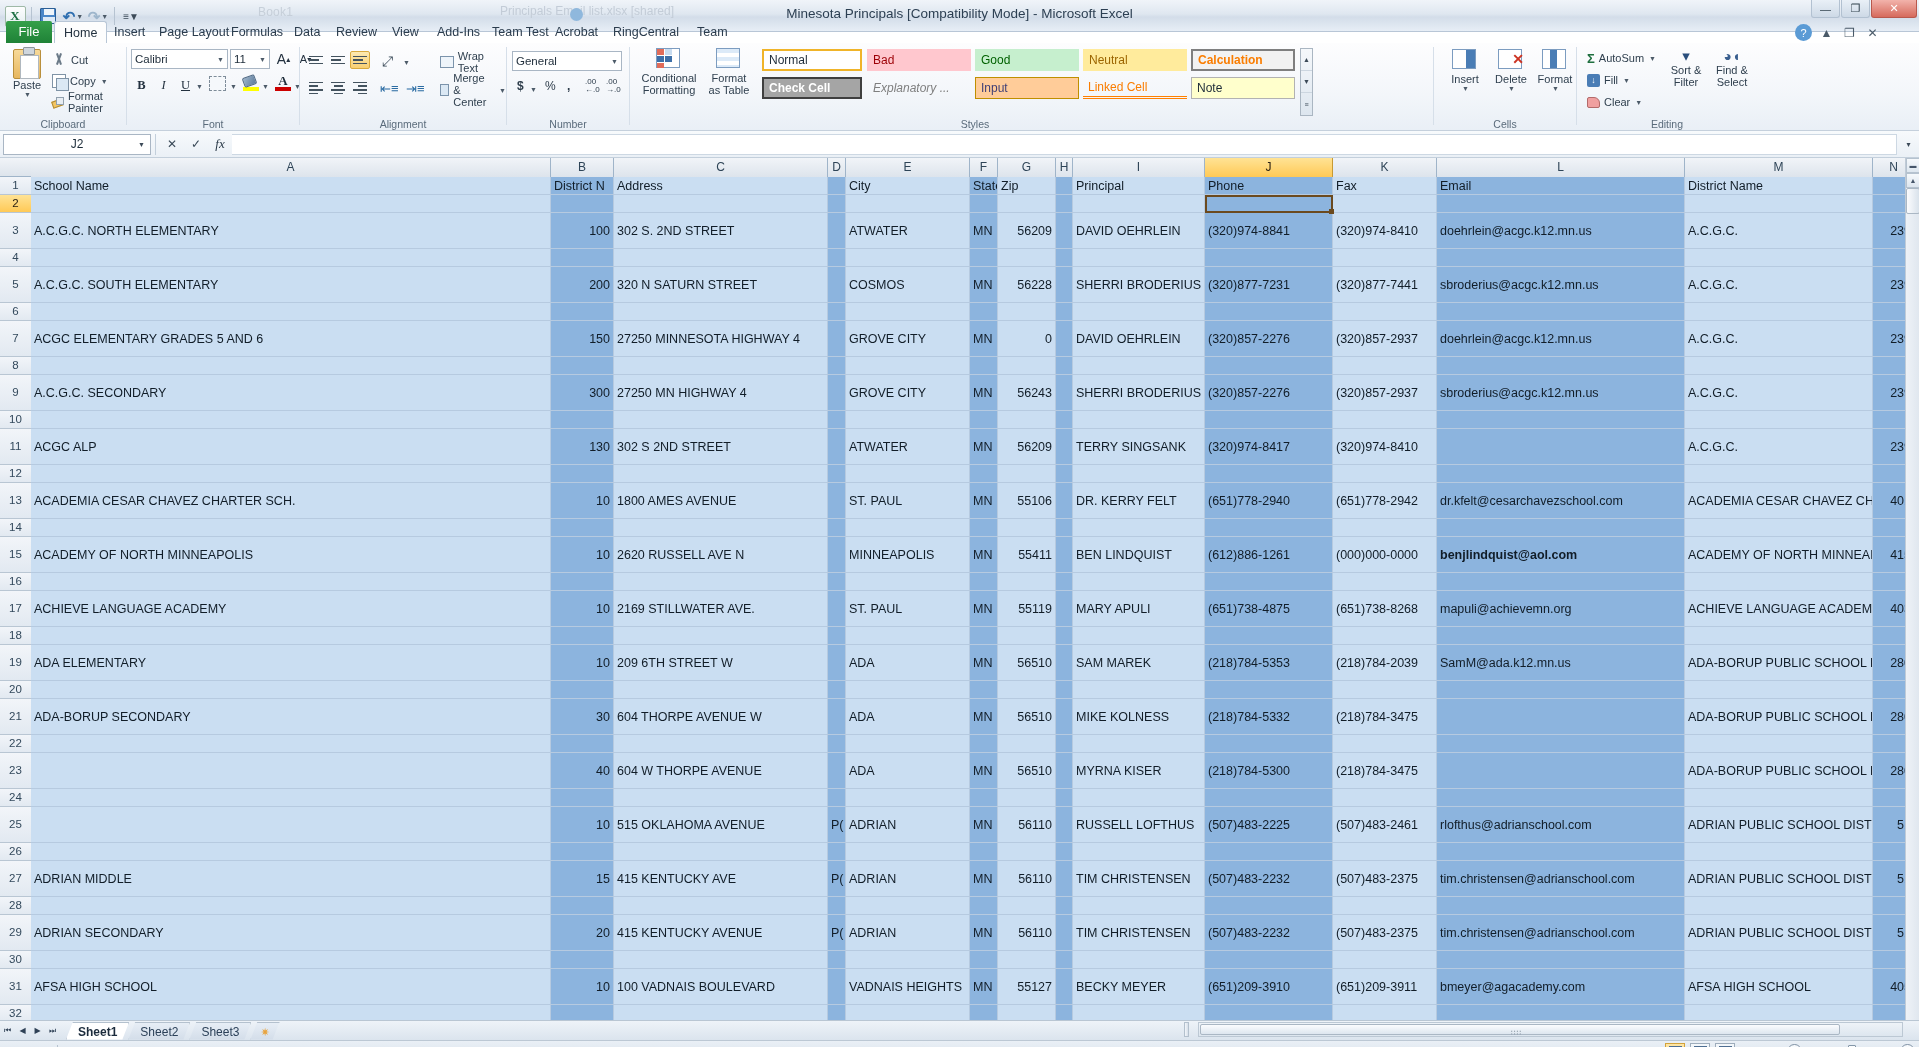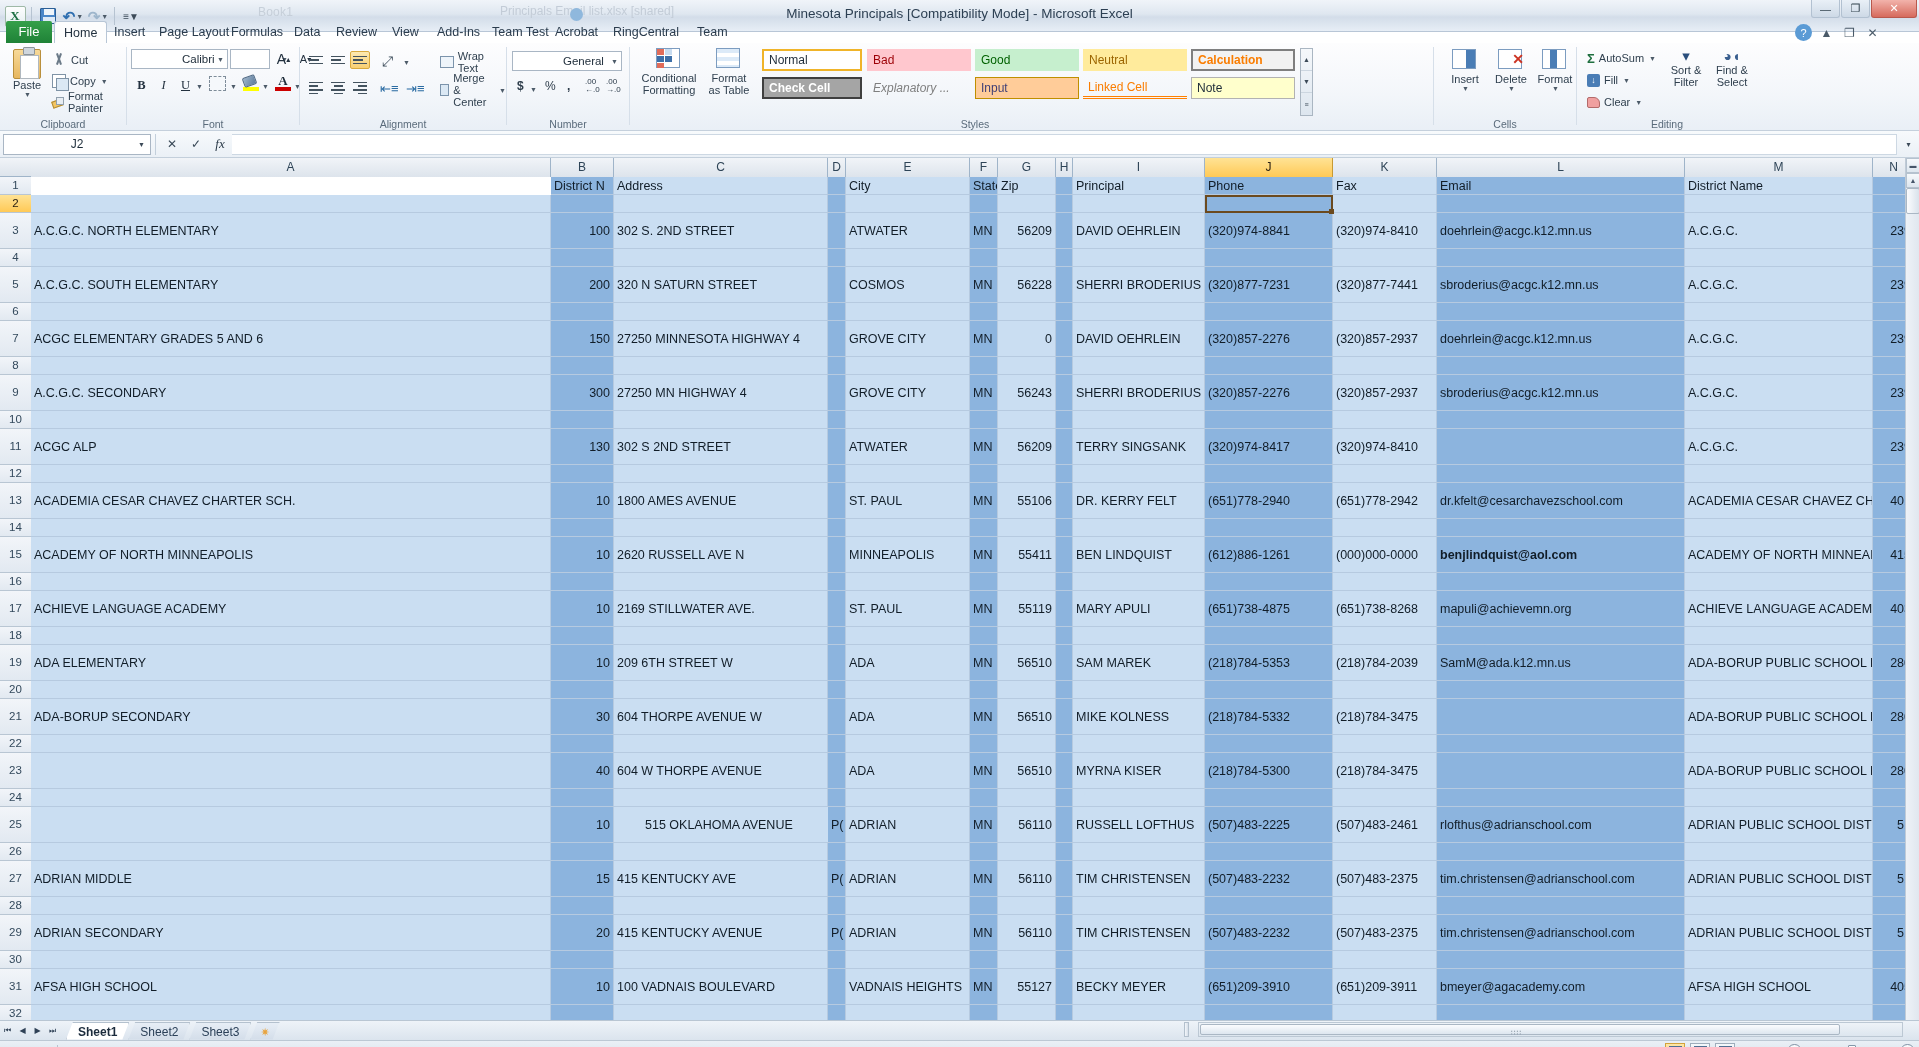--- a/index.html
+++ b/index.html
@@ -107,21 +107,21 @@
   .ic-copy:after{content:"";position:absolute;left:3px;top:3px;width:11px;height:11px;background:#dbe8f4;border:1px solid #7f93a6;}
   .ic-brush{width:15px;height:13px;position:relative;}
   .ic-brush:before{content:"";position:absolute;left:0;top:4px;width:9px;height:5px;background:#f3c563;border:1px solid #b08b35;transform:rotate(-20deg);}
   .ic-brush:after{content:"";position:absolute;right:0;top:1px;width:6px;height:6px;background:#e8edf2;border:1px solid #91a0ae;}
 
   
   .combo {
     height:20px; border:1px solid #a9b6c4; background:#fff; font-size:11.5px;
     display:flex;align-items:center; padding:0 3px; color:#22303d; cursor:text;
   }
-  .combo .cv { flex:1; overflow:hidden; white-space:nowrap;margin-left:47px;}
+  .combo .cv { flex:1; overflow:hidden; white-space:nowrap;}
   .combo .cd { font-size:7px;color:#4c5a68;}
   .fbtn {
     width:21px;height:20px;display:flex;align-items:center;justify-content:center;
     font-size:12.5px;color:#23313f;cursor:pointer;border:1px solid transparent;
   }
   .fbtn.bold{font-weight:bold;font-family:"Liberation Serif",serif;}
   .fbtn.ital{font-style:italic;font-family:"Liberation Serif",serif;}
   .fbtn.und{text-decoration:underline;font-family:"Liberation Serif",serif;}
 
   .alignbtn{width:20px;height:18px;display:flex;flex-direction:column;justify-content:center;gap:2px;cursor:pointer;padding:0 2px;border:1px solid transparent;}
@@ -627,20 +627,21 @@
       <div class="rh" style="top: 666px; height: 18px; line-height: 17px;">26</div>
       <div class="rh" style="top: 684px; height: 36px; line-height: 35px;">27</div>
       <div class="rh" style="top: 720px; height: 18px; line-height: 17px;">28</div>
       <div class="rh" style="top: 738px; height: 36px; line-height: 35px;">29</div>
       <div class="rh" style="top: 774px; height: 18px; line-height: 17px;">30</div>
       <div class="rh" style="top: 792px; height: 36px; line-height: 35px;">31</div>
       <div class="rh" style="top: 828px; height: 18px; line-height: 17px;">32</div>
     </div>
   <div id="cells">
 
+  <div class="cell sel-light" style="left: 0px; width: 520px; top: 0px; height: 18px;">School Name</div>
       <div class="cell sel-dark" style="left: 520px; width: 63px; top: 0px; height: 18px;">District N</div>
       <div class="cell sel-light" style="left: 583px; width: 214px; top: 0px; height: 18px;">Address</div>
       <div class="cell sel-dark" style="left: 797px; width: 18px; top: 0px; height: 18px;"></div>
       <div class="cell sel-light" style="left: 815px; width: 124px; top: 0px; height: 18px;">City</div>
       <div class="cell sel-dark" style="left: 939px; width: 28px; top: 0px; height: 18px;">State</div>
       <div class="cell sel-light" style="left: 967px; width: 58px; top: 0px; height: 18px;">Zip</div>
       <div class="cell sel-dark" style="left: 1025px; width: 17px; top: 0px; height: 18px;"></div>
       <div class="cell sel-light" style="left: 1042px; width: 132px; top: 0px; height: 18px;">Principal</div>
       <div class="cell sel-dark" style="left: 1174px; width: 128px; top: 0px; height: 18px;">Phone</div>
       <div class="cell sel-light" style="left: 1302px; width: 104px; top: 0px; height: 18px;">Fax</div>
@@ -1203,21 +1204,21 @@
       <div class="cell sel-light" style="left: 583px; width: 214px; top: 576px; height: 36px;">604 W THORPE AVENUE</div>
       <div class="cell sel-light" style="left: 815px; width: 124px; top: 576px; height: 36px;">ADA</div>
       <div class="cell sel-dark" style="left: 939px; width: 28px; top: 576px; height: 36px;">MN</div>
       <div class="cell sel-light num" style="left: 967px; width: 58px; top: 576px; height: 36px;">56510</div>
       <div class="cell sel-light" style="left: 1042px; width: 132px; top: 576px; height: 36px;">MYRNA KISER</div>
       <div class="cell sel-dark" style="left: 1174px; width: 128px; top: 576px; height: 36px;">(218)784-5300</div>
       <div class="cell sel-light" style="left: 1302px; width: 104px; top: 576px; height: 36px;">(218)784-3475</div>
       <div class="cell sel-light" style="left: 1654px; width: 188px; top: 576px; height: 36px;">ADA-BORUP PUBLIC SCHOOL DISTRICT</div>
       <div class="cell sel-dark num" style="left: 1842px; width: 42px; top: 576px; height: 36px;">280</div>
       <div class="cell sel-dark num" style="left: 520px; width: 63px; top: 630px; height: 36px;">10</div>
-      <div class="cell sel-light" style="left: 583px; width: 214px; top: 630px; height: 36px; margin-left: 28px;">515 OKLAHOMA AVENUE</div>
+      <div class="cell sel-light" style="left: 583px; width: 214px; top: 630px; height: 36px;">515 OKLAHOMA AVENUE</div>
       <div class="cell sel-dark" style="left: 797px; width: 18px; top: 630px; height: 36px;">P(</div>
       <div class="cell sel-light" style="left: 815px; width: 124px; top: 630px; height: 36px;">ADRIAN</div>
       <div class="cell sel-dark" style="left: 939px; width: 28px; top: 630px; height: 36px;">MN</div>
       <div class="cell sel-light num" style="left: 967px; width: 58px; top: 630px; height: 36px;">56110</div>
       <div class="cell sel-light" style="left: 1042px; width: 132px; top: 630px; height: 36px;">RUSSELL LOFTHUS</div>
       <div class="cell sel-dark" style="left: 1174px; width: 128px; top: 630px; height: 36px;">(507)483-2225</div>
       <div class="cell sel-light" style="left: 1302px; width: 104px; top: 630px; height: 36px;">(507)483-2461</div>
       <div class="cell sel-dark" style="left: 1406px; width: 248px; top: 630px; height: 36px;">rlofthus@adrianschool.com</div>
       <div class="cell sel-light" style="left: 1654px; width: 188px; top: 630px; height: 36px;">ADRIAN PUBLIC SCHOOL DISTRICT</div>
       <div class="cell sel-dark num" style="left: 1842px; width: 42px; top: 630px; height: 36px;">51</div>

